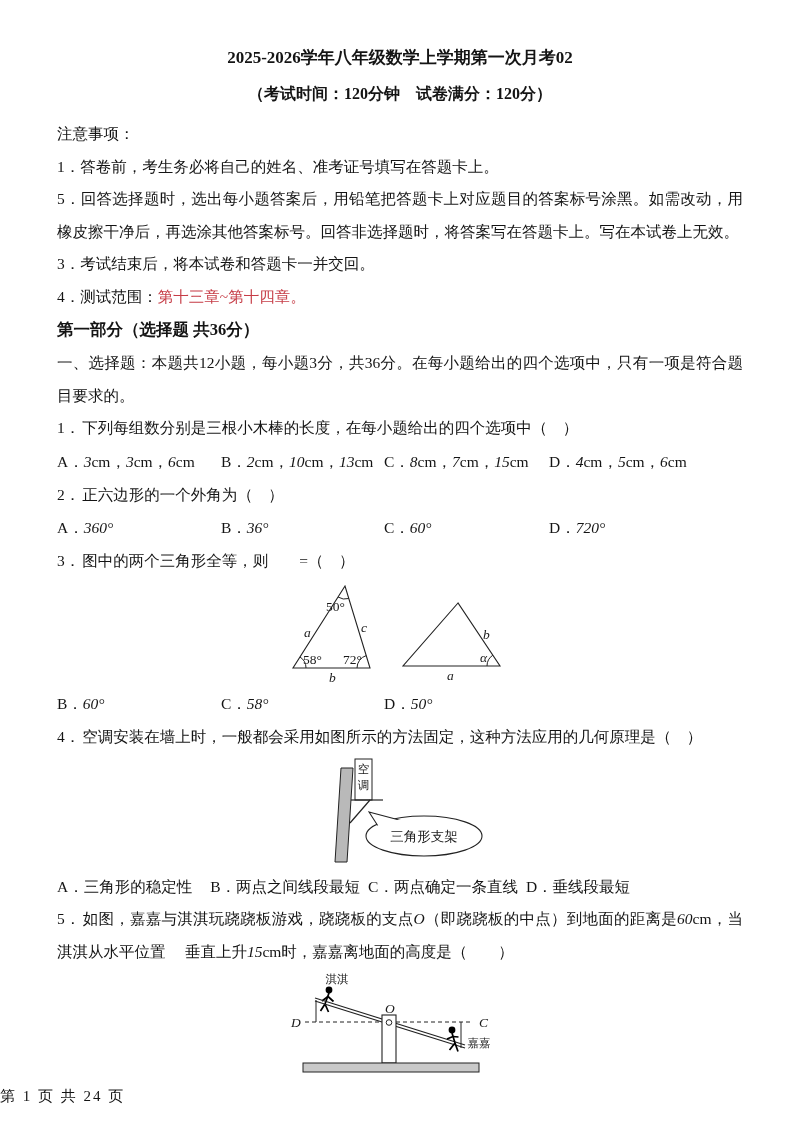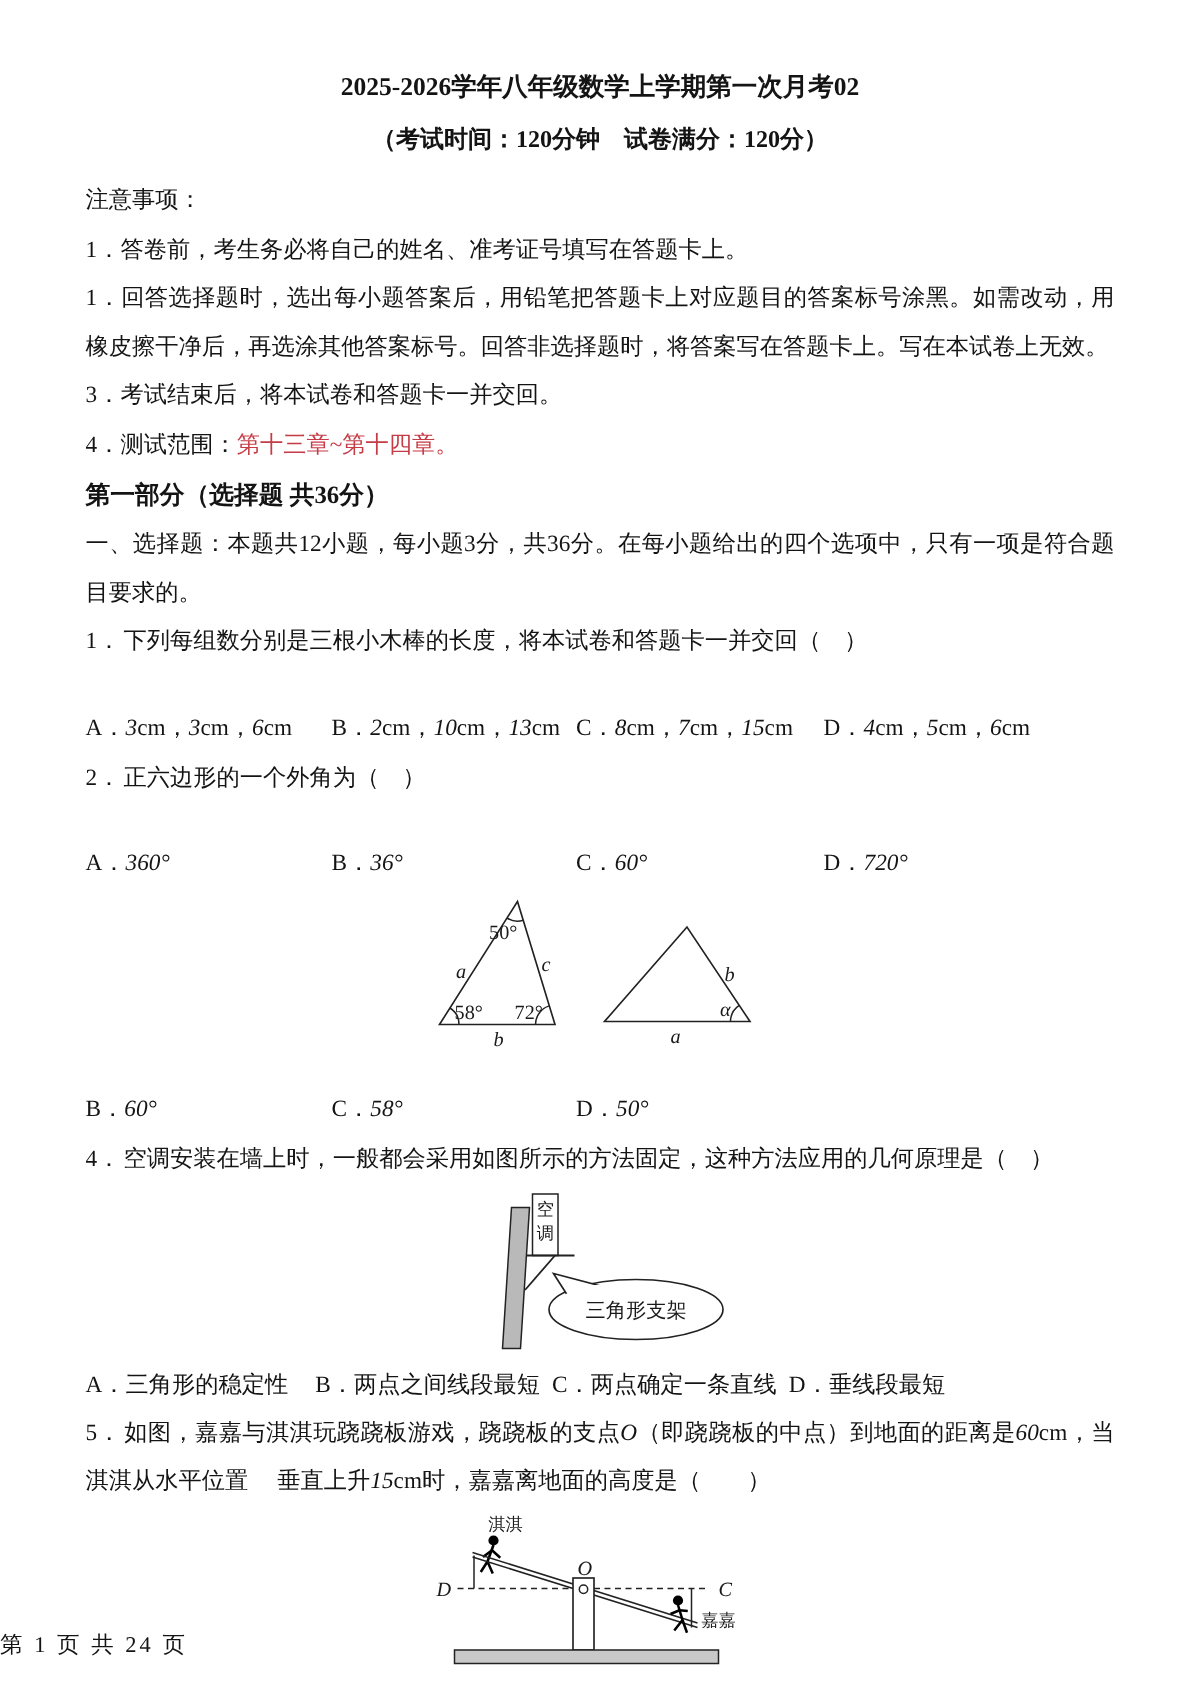--- a/index.html
+++ b/index.html
@@ -15,21 +15,21 @@
     overflow: hidden;
     background: #fff;
   }
   .title   { text-align:center; font-weight:700; font-size:17px;   line-height:28px; margin:0 0 8px 0; }
   .subtitle{ text-align:center; font-weight:700; font-size:16px;   line-height:28px; margin:0 0 10px 0; }
   p.line   { margin:0; line-height:32.5px; text-align:justify; }
   .sec-title { text-align:left; font-weight:700; font-size:16.5px; line-height:34px; margin:0; }
   .red { color: var(--highlight); }
   .qno { padding-right:2px; }
   .it i { font-style: italic; }
-  .opts4 { display:flex; line-height:34px;margin-top:24px; }
+  .opts4 { display:flex; line-height:34px; }
   .opts4 .opt:nth-child(1){ width:164px; }
   .opts4 .opt:nth-child(2){ width:163px; }
   .opts4 .opt:nth-child(3){ width:165px; }
   .opts-inline { margin:0; line-height:32px; white-space:nowrap; }
   .opts-inline .opt { margin-right:8px; }
   .opts-inline .opt.gap-big { margin-right:18px; }
   .fig { display:block; margin:3px 0; }
   .fig text { font-family:"Liberation Serif","DejaVu Serif",serif; fill:#1a1a1a; }
   .fig text.lt { font-style: italic; font-size:13.5px; }
   .fig text.deg { font-size:13.5px; }
@@ -42,43 +42,44 @@
 </head>
 <body>
 
 <div class="page">
 
   <div class="title">2025-2026学年八年级数学上学期第一次月考02</div>
   <div class="subtitle">（考试时间：120分钟　试卷满分：120分）</div>
 
   <p class="line">注意事项：</p>
   <p class="line">1．答卷前，考生务必将自己的姓名、准考证号填写在答题卡上。</p>
-  <p class="line">1．回答选择题时，选出每小题答案后，用铅笔把答题卡上对应题目的答案标号涂黑。如需改动，用橡皮擦干净后，再选涂其他答案标号。回答非选择题时，将答案写在答题卡上。写在本试卷上无效。</p>
+  <p class="line">5．回答选择题时，选出每小题答案后，用铅笔把答题卡上对应题目的答案标号涂黑。如需改动，用橡皮擦干净后，再选涂其他答案标号。回答非选择题时，将答案写在答题卡上。写在本试卷上无效。</p>
   <p class="line">3．考试结束后，将本试卷和答题卡一并交回。</p>
   <p class="line"><span>4．测试范围：</span><span class="red">第十三章~第十四章。</span></p>
 
   <div class="sec-title">第一部分（选择题 共36分）</div>
   <p class="line">一、选择题：本题共12小题，每小题3分，共36分。在每小题给出的四个选项中，只有一项是符合题目要求的。</p>
 
-  <p class="line"><span class="qno">1．</span><span class="it">下列每组数分别是三根小木棒的长度，将本试卷和答题卡一并交回（　）</span></p>
+  <p class="line"><span class="qno">1．</span><span class="it">下列每组数分别是三根小木棒的长度，在每小题给出的四个选项中（　）</span></p>
   <div class="opts4">
     <span class="opt"><span>A．</span><span class="it"><i>3</i>cm，<i>3</i>cm，<i>6</i>cm</span></span>
     <span class="opt"><span>B．</span><span class="it"><i>2</i>cm，<i>10</i>cm，<i>13</i>cm</span></span>
     <span class="opt"><span>C．</span><span class="it"><i>8</i>cm，<i>7</i>cm，<i>15</i>cm</span></span>
     <span class="opt"><span>D．</span><span class="it"><i>4</i>cm，<i>5</i>cm，<i>6</i>cm</span></span>
   </div>
 
   <p class="line"><span class="qno">2．</span><span class="it">正六边形的一个外角为（　）</span></p>
   <div class="opts4">
     <span class="opt"><span>A．</span><span class="it"><i>360°</i></span></span>
     <span class="opt"><span>B．</span><span class="it"><i>36°</i></span></span>
     <span class="opt"><span>C．</span><span class="it"><i>60°</i></span></span>
     <span class="opt"><span>D．</span><span class="it"><i>720°</i></span></span>
   </div>
 
+  <p class="line"><span class="qno">3．</span><span class="it">图中的两个三角形全等，则　　=（　）</span></p>
 
   <svg class="fig fig-tri" width="215" height="103" viewBox="0 0 215 103">
     <polygon points="55,5 3,87 80,87" fill="none" stroke="#222" stroke-width="1.1"></polygon>
     <path d="M48,16 A13,13 0 0 0 58.8,17.5" fill="none" stroke="#222" stroke-width="1"></path>
     <path d="M10,76 A13,13 0 0 1 16,87" fill="none" stroke="#222" stroke-width="1"></path>
     <path d="M67,87 A13,13 0 0 1 76.2,74.6" fill="none" stroke="#222" stroke-width="1"></path>
     <text class="deg" x="36" y="30">50°</text>
     <text class="lt" x="14" y="56">a</text>
     <text class="lt" x="71" y="51">c</text>
     <text class="deg" x="13" y="83">58°</text>

